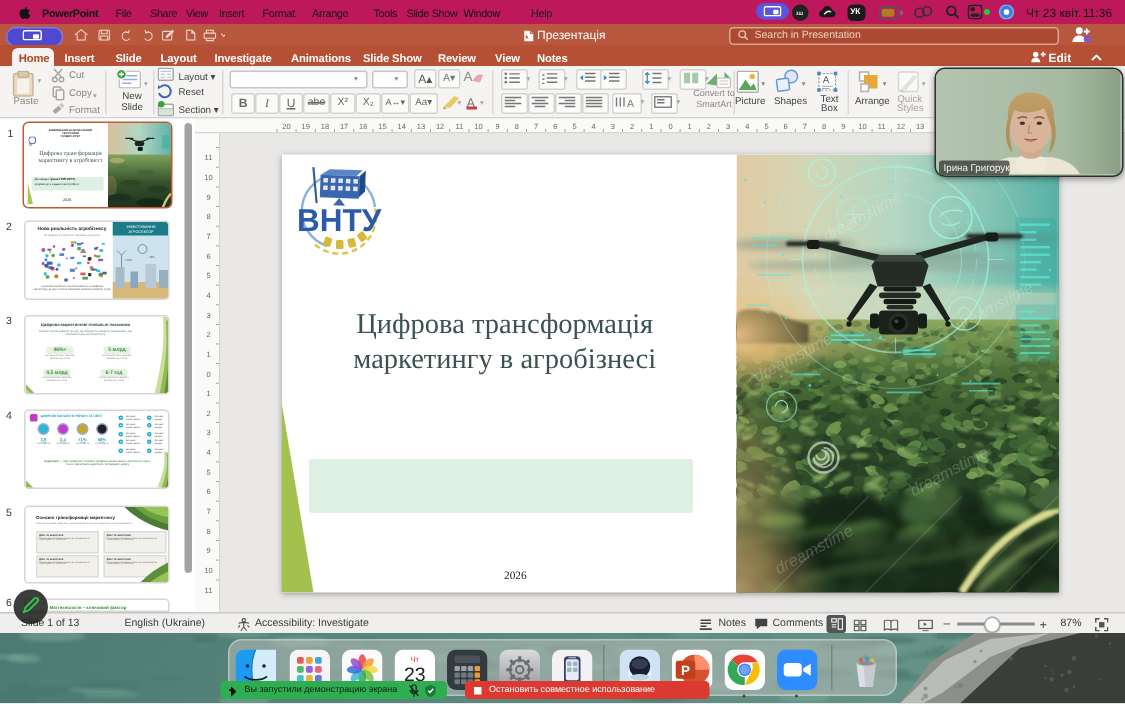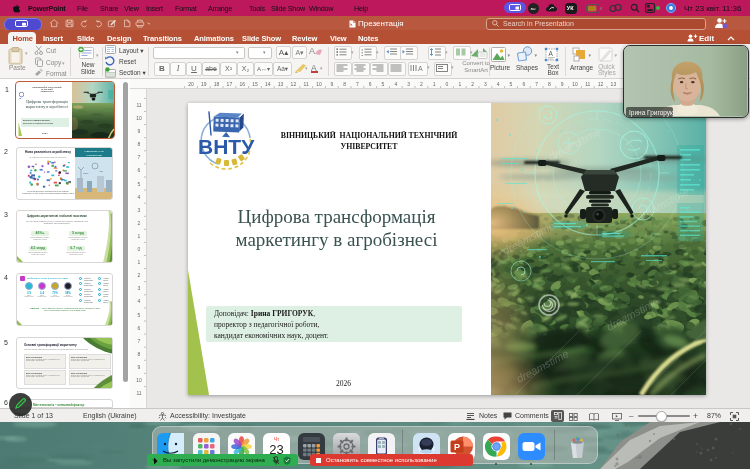--- a/index.html
+++ b/index.html
@@ -101,22 +101,22 @@
         <path d="M1 11 c0-2.8 2-4.4 4.5-4.4 S10 8.2 10 11z" fill="#fff"></path>
         <path d="M10.5 2 v4 M8.5 4 h4" stroke="#fff" stroke-width="1.2"></path>
         <circle cx="11" cy="9" r="2.5" fill="#7f56c5"></circle>
       </svg>
     </div>
     <div class="abs" style="left:0;top:30px;width:750px;height:14px;background:#b55034;">
       <div class="abs" style="left:8px;top:1.5px;width:28px;height:12.5px;background:#f5f4f3;border-radius:4px 4px 0 0;"></div>
       <div class="abs" style="left:12.5px;top:3.5px;font-size:7.5px;letter-spacing:-0.1px;font-weight:bold;color:#b5421f;">Home</div>
       <div class="abs" style="left:43px;top:3.5px;font-size:7.5px;letter-spacing:-0.1px;font-weight:bold;color:#ffffff;">Insert</div>
       <div class="abs" style="left:77px;top:3.5px;font-size:7.5px;letter-spacing:-0.1px;font-weight:bold;color:#ffffff;">Slide</div>
-      <div class="abs" style="left:107px;top:3.5px;font-size:7.5px;letter-spacing:-0.1px;font-weight:bold;color:#ffffff;">Design</div>
-      <div class="abs" style="left:143px;top:3.5px;font-size:7.5px;letter-spacing:-0.1px;font-weight:bold;color:#ffffff;">Transitions</div>
+      <div class="abs" style="left:107px;top:3.5px;font-size:7.5px;letter-spacing:-0.1px;font-weight:bold;color:#ffffff;">Layout</div>
+      <div class="abs" style="left:143px;top:3.5px;font-size:7.5px;letter-spacing:-0.1px;font-weight:bold;color:#ffffff;">Investigate</div>
       <div class="abs" style="left:194px;top:3.5px;font-size:7.5px;letter-spacing:-0.1px;font-weight:bold;color:#ffffff;">Animations</div>
       <div class="abs" style="left:242px;top:3.5px;font-size:7.5px;letter-spacing:-0.1px;font-weight:bold;color:#ffffff;">Slide Show</div>
       <div class="abs" style="left:292px;top:3.5px;font-size:7.5px;letter-spacing:-0.1px;font-weight:bold;color:#ffffff;">Review</div>
       <div class="abs" style="left:330px;top:3.5px;font-size:7.5px;letter-spacing:-0.1px;font-weight:bold;color:#ffffff;">View</div>
       <div class="abs" style="left:358px;top:3.5px;font-size:7.5px;letter-spacing:-0.1px;font-weight:bold;color:#ffffff;">Notes</div>
       <svg class="abs" style="left:687px;top:3.5px" width="11" height="8" viewBox="0 0 11 8">
         <circle cx="3.5" cy="2.3" r="1.8" fill="#fff"></circle>
         <path d="M0.5 7.5 c0-2 1.4-3.2 3-3.2 s3 1.2 3 3.2z" fill="#fff"></path>
         <path d="M8.5 0.5 v3.4 M6.8 2.2 h3.4" stroke="#fff" stroke-width="1.1"></path>
       </svg>
@@ -677,27 +677,25 @@
 <path d="M30 24 l4 5 h-8z" fill="#3a66b0"></path>
         </g>
 <text x="2" y="46" font-size="21" font-weight="bold" fill="#2a5aa8" font-family="Liberation Sans">ВНТУ</text>
 <g fill="#d8b838">
           <rect x="20" y="50" width="5" height="6" rx="1" transform="rotate(18 22 53)"></rect>
           <rect x="28" y="52" width="5" height="6" rx="1"></rect>
           <rect x="36" y="51" width="5" height="6" rx="1" transform="rotate(-15 38 54)"></rect>
           <rect x="43" y="47" width="5" height="6" rx="1" transform="rotate(-35 45 50)"></rect>
         </g>
 </svg>
-      <div class="abs" style="left:70px;top:27px;width:222px;text-align:center;font-family:'Liberation Serif',serif;font-weight:bold;font-size:7.8px;letter-spacing:-0.05px;line-height:11px;color:#111;">ВІННИЦЬКИЙ&nbsp; НАЦІОНАЛЬНИЙ ТЕХНІЧНИЙ УНІВЕРСИТЕТ</div>
       <div class="abs" style="left:8.5px;top:102px;width:280px;text-align:center;font-family:'Liberation Serif',serif;font-size:19px;line-height:23px;color:#3a5250;">Цифрова трансформація маркетингу в агробізнесі</div>
       <svg class="abs" style="left:0;top:167px" width="21" height="125" viewBox="0 0 21 125">
         <path d="M0 0 L0 125 L21 125 Z" fill="#a2c24d"></path>
       </svg>
       <div class="abs" style="left:18px;top:202.5px;width:256px;height:36.5px;background:#def0e4;border-radius:2px;"></div>
-      <div class="abs" style="left:26px;top:205px;font-family:'Liberation Serif',serif;font-size:7.5px;line-height:11px;color:#1a1a1a;">Доповідач: <b>Ірина ГРИГОРУК</b>,<br>проректор з педагогічної роботи,<br>кандидат економічних наук, доцент.</div>
       <div class="abs" style="left:148px;top:276px;font-family:'Liberation Serif',serif;font-size:7.5px;color:#1a1a1a;">2026</div>
       <svg class="abs" style="left:303px;top:0" width="215" height="292" viewBox="0 0 215 292">
         <defs>
 <linearGradient id="sky" x1="0" y1="0" x2="1" y2="0">
             <stop offset="0" stop-color="#e0cba4"></stop>
             <stop offset="0.22" stop-color="#d4d6b4"></stop>
             <stop offset="0.5" stop-color="#b4d6c2"></stop>
             <stop offset="0.78" stop-color="#84c4b4"></stop>
             <stop offset="1" stop-color="#58b0a6"></stop>
           </linearGradient>

